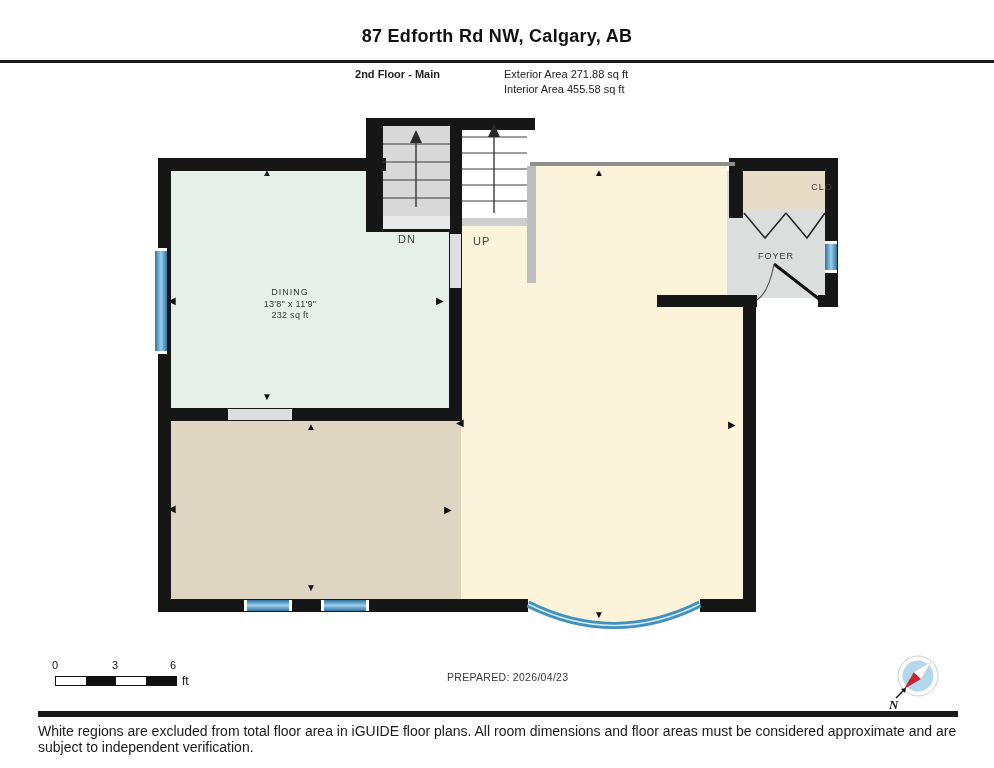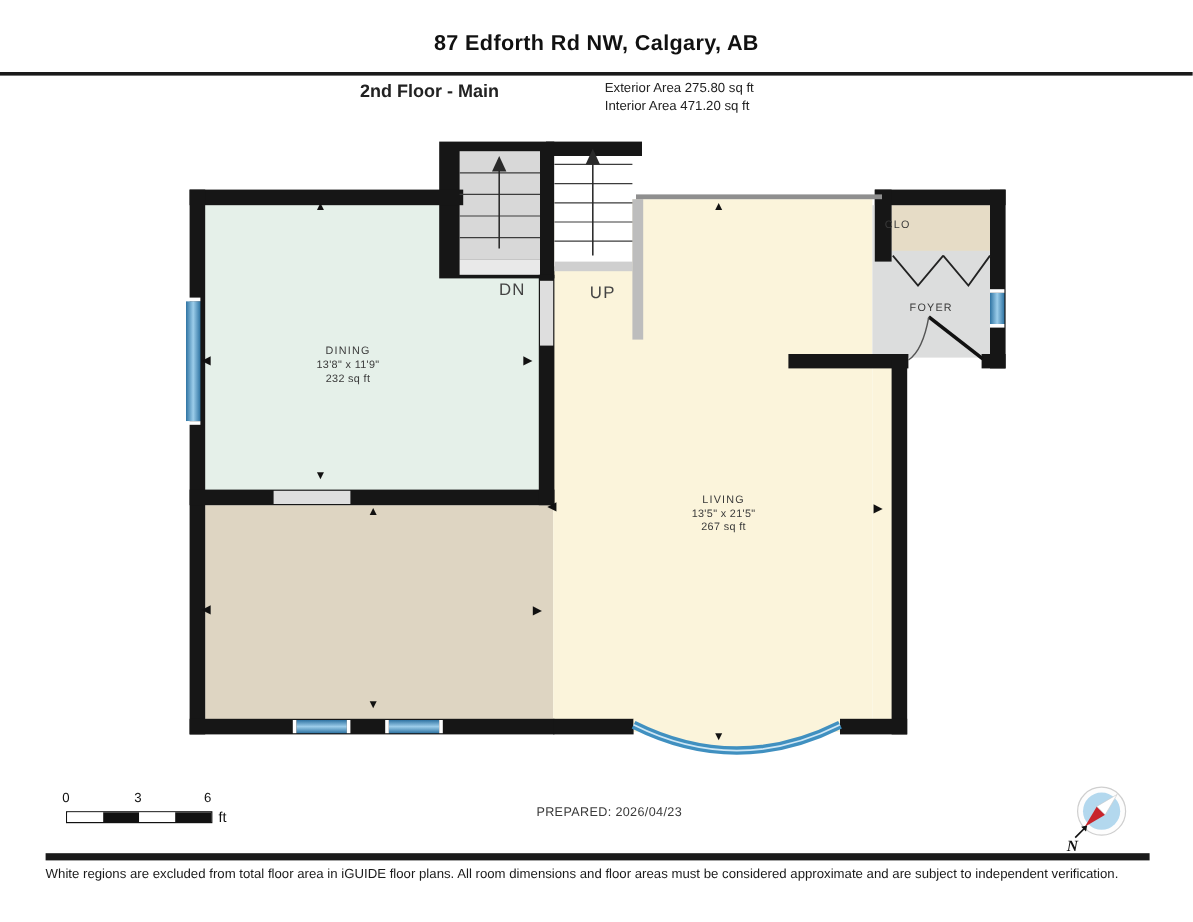--- a/index.html
+++ b/index.html
@@ -10,49 +10,49 @@
   .fill{position:absolute;}
   .thinline{position:absolute;background:#8f8f8f;}
   .opening{position:absolute;background:#dedede;}
   .window-v{position:absolute;background:linear-gradient(to right,#2f74a3,#9ccdea 50%,#2f74a3);
             border-top:3px solid #fff;border-bottom:3px solid #fff;box-sizing:border-box;}
   .window-h{position:absolute;background:linear-gradient(to bottom,#2f74a3,#9ccdea 50%,#2f74a3);
             border-left:3px solid #fff;border-right:3px solid #fff;box-sizing:border-box;}
   .room-label{position:absolute;text-align:center;font-size:9px;line-height:11.5px;
               color:#3a3a3a;letter-spacing:.3px;}
   .room-name{letter-spacing:1px;}
-  .stair-label{position:absolute;text-align:right;font-size:14px;color:#444;letter-spacing:1px;}
+  .stair-label{position:absolute;text-align:left;font-size:11px;color:#444;letter-spacing:1px;}
   .dim-arrow{position:absolute;font-size:10px;line-height:10px;color:#111;}
   .title{position:absolute;top:26px;left:0;width:994px;text-align:center;
          font-size:18px;font-weight:bold;letter-spacing:.3px;}
   .hrule{position:absolute;top:60px;left:0;width:994px;height:3px;background:#1a1a1a;}
-  .floor-label{position:absolute;left:300px;top:68px;width:195px;text-align:left;
-               font-size:15px;font-weight:bold;color:#222;}
+  .floor-label{position:absolute;left:300px;top:68px;width:195px;text-align:center;
+               font-size:11px;font-weight:bold;color:#222;}
   .area-line{position:absolute;left:504px;font-size:11px;color:#222;}
   .svg-overlay{position:absolute;left:0;top:0;width:994px;height:768px;pointer-events:none;}
   .scale-num{position:absolute;width:14px;text-align:center;font-size:11px;color:#111;}
   .scale-bar{position:absolute;left:55px;top:676px;width:120px;height:8px;
              border:1.5px solid #111;display:flex;box-sizing:content-box;}
   .scale-bar span{height:100%;width:30px;}
   .seg-w{background:#fff;} .seg-b{background:#111;}
   .scale-unit{position:absolute;left:182px;top:674px;font-size:12px;color:#111;}
   .prepared{position:absolute;left:447px;top:671px;font-size:10.5px;color:#3a3a3a;letter-spacing:.3px;}
   .footbar{position:absolute;left:38px;top:711px;width:920px;height:6px;background:#1a1a1a;}
-  .disclaimer{position:absolute;left:38px;top:723px;width:920px;font-size:11px;color:#1a1a1a;}
+  .disclaimer{position:absolute;left:38px;top:723px;width:920px;font-size:14px;color:#1a1a1a;}
 </style>
 </head>
 <body>
 
 <div class="page">
 
   <div class="title">87 Edforth Rd NW, Calgary, AB</div>
   <div class="hrule"></div>
   <div class="floor-label">2nd Floor - Main</div>
-  <div class="area-line" style="top:68px;">Exterior Area 275.80 sq ft</div>
-  <div class="area-line" style="top:83px;">Interior Area 471.20 sq ft</div>
+  <div class="area-line" style="top:68px;">Exterior Area 271.88 sq ft</div>
+  <div class="area-line" style="top:83px;">Interior Area 455.58 sq ft</div>
 
   <div class="fill" style="left:171px;top:171px;width:279px;height:239px;background:#e5f0e9;"></div>
   <div class="fill" style="left:171px;top:421px;width:290px;height:180px;background:#ded5c2;"></div>
   <div class="fill" style="left:461px;top:166px;width:266px;height:444px;background:#fbf4db;"></div>
   <div class="fill" style="left:727px;top:305px;width:17px;height:305px;background:#fbf4db;"></div>
   <div class="fill" style="left:727px;top:171px;width:98px;height:127px;background:#dcdddd;"></div>
   <div class="fill" style="left:743px;top:171px;width:82px;height:38px;background:#e6dcc6;"></div>
 
   <div class="fill" style="left:366px;top:118px;width:96px;height:114px;background:#161616;"></div>
   <div class="fill" style="left:383px;top:126px;width:67px;height:90px;background:#d8d8d8;"></div>
@@ -103,29 +103,24 @@
     <path d="M528 599H700V605Q614 648 528 605Z" fill="#fbf4db"></path>
     <path d="M528 604Q614 647 700 604" stroke="#4090c0" stroke-width="7" fill="none"></path>
     <path d="M528 604Q614 647 700 604" stroke="#cfe7f5" stroke-width="1.5" fill="none"></path>
   </svg>
 
   <div class="room-label" style="left:230px;top:287px;width:120px;">
     <div class="room-name">DINING</div>
     <div>13'8" x 11'9"</div>
     <div>232 sq ft</div>
   </div>
-  <div class="room-label" style="left:543px;top:411px;width:120px;">
-    <div class="room-name">LIVING</div>
-    <div>13'5" x 21'5"</div>
-    <div>267 sq ft</div>
-  </div>
   <div class="room-label" style="left:741px;top:251px;width:70px;text-align:center;">
     <div class="room-name">FOYER</div>
   </div>
-  <div class="room-label" style="left:718px;top:182px;width:60px;">
+  <div class="room-label" style="left:792px;top:182px;width:60px;">
     <div class="room-name">CLO</div>
   </div>
   <div class="stair-label" style="left:398px;top:233px;width:40px;">DN</div>
   <div class="stair-label" style="left:473px;top:235px;width:40px;">UP</div>
 
   <span class="dim-arrow" style="left:262px;top:168px;">▲</span>
   <span class="dim-arrow" style="left:168px;top:296px;">◀</span>
   <span class="dim-arrow" style="left:436px;top:296px;">▶</span>
   <span class="dim-arrow" style="left:262px;top:392px;">▼</span>
   <span class="dim-arrow" style="left:306px;top:422px;">▲</span>

